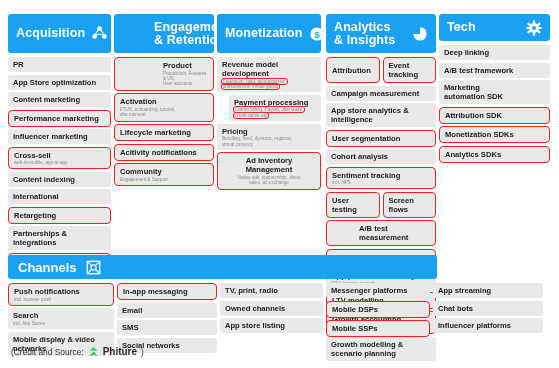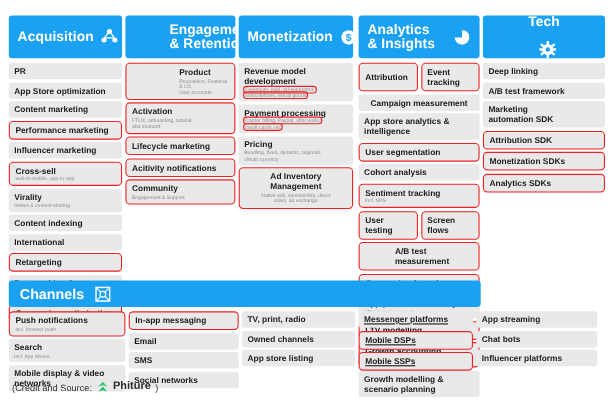--- a/index.html
+++ b/index.html
@@ -72,24 +72,20 @@
           <div class="t">Performance marketing</div>
         </div>
         <div class="cell" style="min-height: 13px;">
           <div class="t">Influencer marketing</div>
         </div>
         <div class="cell hl" style="min-height: 13px;">
           <div class="t">Cross-sell</div>
           <div class="s"><span>web-to-mobile, app-to-app</span></div>
         </div>
         <div class="cell" style="min-height: 13px;">
-          <div class="t">Virality</div>
-          <div class="s"><span>Invites &amp; content-sharing</span></div>
-        </div>
-        <div class="cell" style="min-height: 13px;">
           <div class="t">Content indexing</div>
         </div>
         <div class="cell" style="min-height: 13px;">
           <div class="t">International</div>
         </div>
         <div class="cell hl" style="min-height: 13px;">
           <div class="t">Retargeting</div>
         </div>
         <div class="cell" style="min-height: 13px;">
           <div class="t">Partnerships &amp; integrations</div>
@@ -142,21 +138,21 @@
           <circle cx="8" cy="8" r="6.6" fill="#fff"></circle>
           <text x="8" y="11.6" font-family="Liberation Sans, sans-serif" font-size="9.4" font-weight="bold" fill="#1ba1f2" text-anchor="middle">$</text>
         </svg>
       </span>
     </div>
     <div style="margin-top:4px;" id="mon-list">
         <div class="cell" style="min-height: 13px;">
           <div class="t">Revenue model<br>development</div>
           <div class="s"><span class="sub-hl">Freemium, paid, ad-supported,</span><br><span class="sub-hl">subscriptions, virtual goods</span></div>
         </div>
-        <div class="cell" style="min-height: 13px;">
+        <div class="cell" style="min-height: 13px; margin-left: 12px;">
           <div class="t">Payment processing</div>
           <div class="s"><span class="sub-hl">Carrier billing, Paypal, offer walls,</span><br><span class="sub-hl">credit cards, etc</span></div>
         </div>
         <div class="cell" style="min-height: 13px;">
           <div class="t">Pricing</div>
           <div class="s"><span>Bundling, fixed, dynamic, regional,</span><br><span>virtual currency</span></div>
         </div>
         <div class="cell hl" style="min-height: 13px; text-align: center;">
           <div class="t">Ad Inventory<br>Management</div>
           <div class="s"><span>Native ads, sponsorship, direct</span><br><span>sales, ad exchange</span></div>
@@ -177,21 +173,21 @@
     </div>
     <div style="margin-top:4px;" id="ana-list">
         <div class="row2 row2wrap">
           <div class="cell hl" style="min-height: 11px;">
             <div class="t">Attribution</div>
           </div>
           <div class="cell hl" style="min-height: 11px;">
             <div class="t">Event tracking</div>
           </div>
         </div>
-        <div class="cell" style="min-height: 11px; align-items: center;">
+        <div class="cell" style="min-height: 11px;">
           <div class="t">Campaign measurement</div>
         </div>
         <div class="cell" style="min-height: 11px;">
           <div class="t">App store analytics &amp; intelligence</div>
         </div>
         <div class="cell hl" style="min-height: 11px;">
           <div class="t">User segmentation</div>
         </div>
         <div class="row2 row2wrap">
           <div class="cell" style="min-height: 11px;">
@@ -227,21 +223,21 @@
           <div class="t">Growth accounting</div>
           <div class="s"><span>Growth rate, churn, sessions</span></div>
         </div>
         <div class="cell" style="min-height: 11px;">
           <div class="t">Growth modelling &amp; scenario planning</div>
         </div>
       </div>
   </div>
 
   <div class="col" style="left:439px;top:14px;width:111px;">
-    <div class="hdr" style="height:39px;flex-direction:column;">
+    <div class="hdr" style="height:27px;">
       <span class="htxt">Tech</span>
       <span class="hicon">
         <svg width="16" height="16" viewBox="0 0 16 16">
           <g fill="#fff">
             <rect x="6.9" y="0.3" width="2.2" height="3.2" rx=".4"></rect>
             <rect x="6.9" y="12.5" width="2.2" height="3.2" rx=".4"></rect>
             <rect x="0.3" y="6.9" width="3.2" height="2.2" rx=".4"></rect>
             <rect x="12.5" y="6.9" width="3.2" height="2.2" rx=".4"></rect>
             <rect x="1.9" y="2.6" width="2.2" height="3.2" rx=".4" transform="rotate(-45 3 4.2)"></rect>
             <rect x="11.9" y="10.2" width="2.2" height="3.2" rx=".4" transform="rotate(-45 13 11.8)"></rect>
@@ -318,21 +314,21 @@
           <div class="cell" style="min-height: 14px;">
             <div class="t">TV, print, radio</div>
           </div>
           <div class="cell" style="min-height: 14px;">
             <div class="t">Owned channels</div>
           </div>
           <div class="cell" style="min-height: 14px;">
             <div class="t">App store listing</div>
           </div>
         </div>
-        <div style="width: 104px; text-decoration: underline;">
+        <div style="width: 104px;">
           <div class="cell" style="min-height: 14px;">
             <div class="t">Messenger platforms</div>
           </div>
           <div class="cell hl" style="min-height: 14px;">
             <div class="t">Mobile DSPs</div>
           </div>
           <div class="cell hl" style="min-height: 14px;">
             <div class="t">Mobile SSPs</div>
           </div>
         </div>

